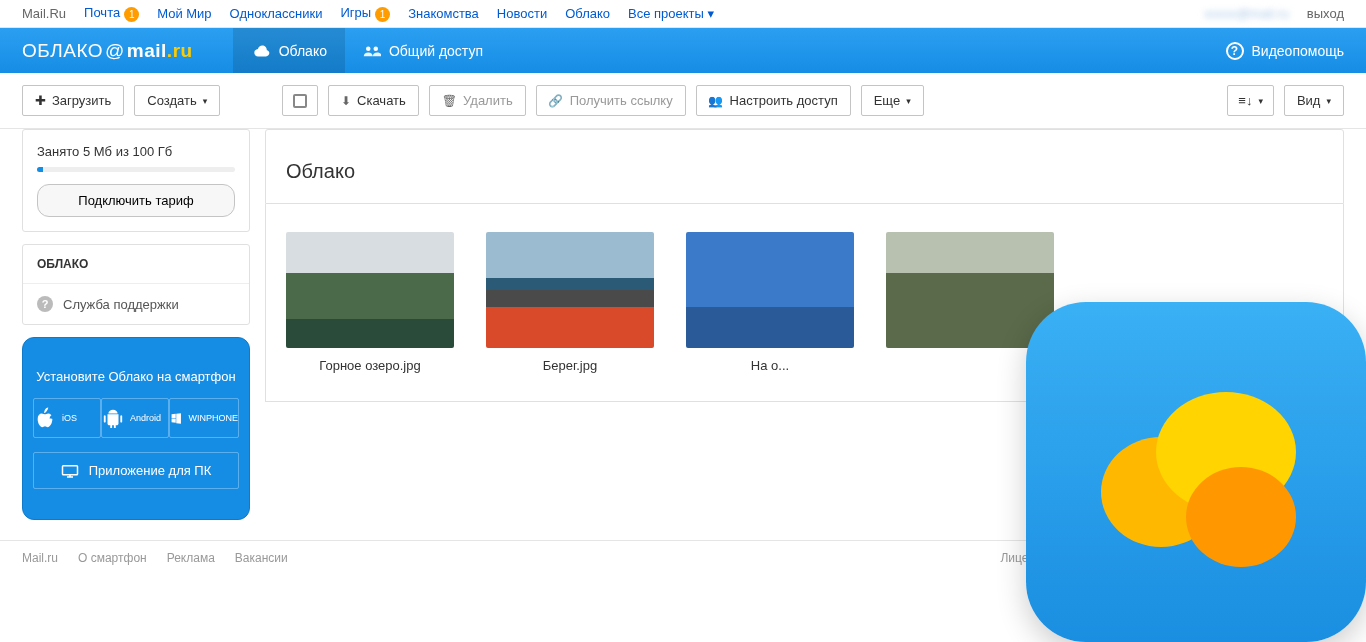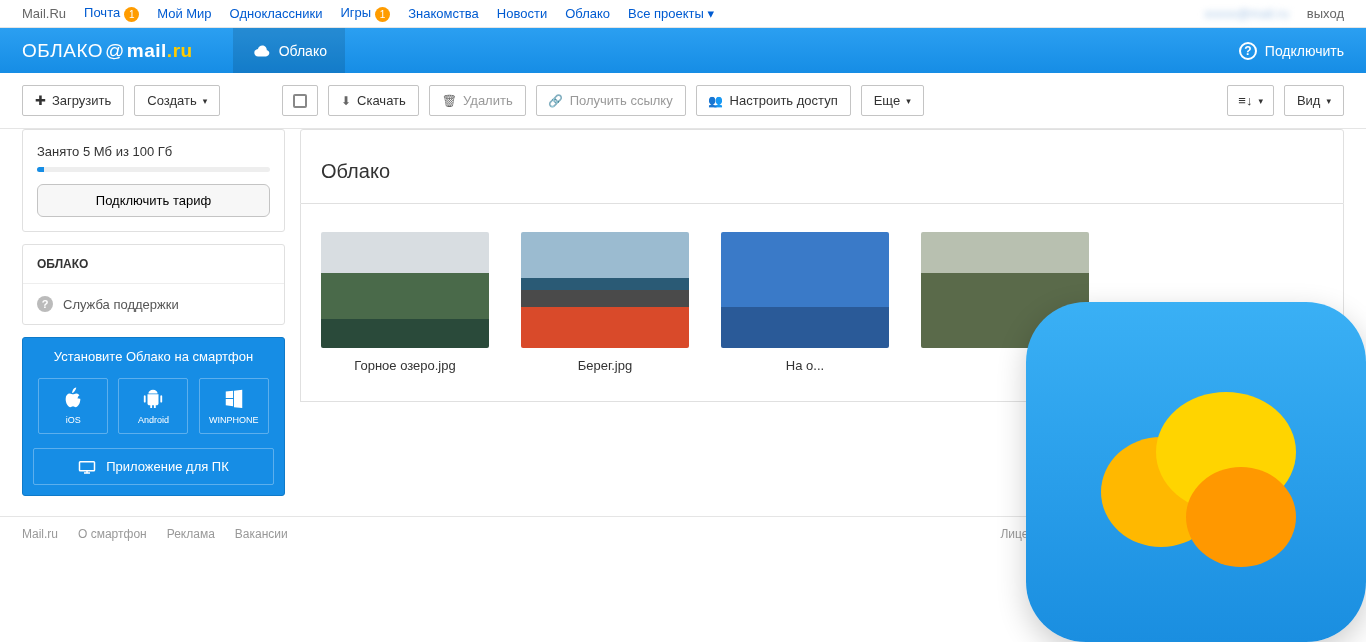--- a/index.html
+++ b/index.html
@@ -32,39 +32,39 @@
 .toolbar-left { display: flex; gap: 10px; width: 245px; flex-shrink: 0; }
 .toolbar-main { display: flex; gap: 10px; flex: 1; }
 .toolbar-right { display: flex; gap: 10px; }
 .btn { background: #fff; border: 1px solid #c4c4c4; border-radius: 2px; padding: 7px 12px; font-size: 13px; color: #333; cursor: pointer; display: inline-flex; align-items: center; gap: 6px; }
 .btn .caret { font-size: 9px; }
 .btn.icon-only { padding: 7px 10px; }
 .btn[disabled] { color: #999; cursor: default; }
 
 
 .content { display: flex; padding: 0 22px 20px 22px; gap: 15px; }
-.sidebar { width: 263px; flex-shrink: 0; }
+.sidebar { width: 228px; flex-shrink: 0; }
 .main { flex: 1; }
 
 
 .panel { border: 1px solid #e0e0e0; border-radius: 3px; margin-bottom: 12px; background: #fff; }
 .storage-panel { padding: 14px; }
 .storage-text { font-size: 13px; margin-bottom: 8px; }
 .storage-bar { height: 5px; background: #eee; border-radius: 3px; margin-bottom: 12px; position: relative; overflow: hidden; }
 .storage-bar-fill { height: 100%; background: #168de5; width: 3%; }
-.tariff-btn { width: 100%; text-align: center; background: #f7f7f7; border: 1px solid #c4c4c4; padding: 8px; border-radius: 6px; font-size: 13px; cursor: pointer; }
+.tariff-btn { width: 100%; text-align: center; background: #f7f7f7; border: 1px solid #c4c4c4; padding: 8px; border-radius: 12px; font-size: 13px; cursor: pointer; }
 .nav-head { padding: 12px 14px; font-weight: bold; font-size: 12px; color: #333; border-bottom: 1px solid #eee; }
 .nav-item { padding: 12px 14px; display: flex; align-items: center; gap: 10px; cursor: pointer; color: #555; }
 .nav-item .q-icon { width: 16px; height: 16px; background: #bbb; border-radius: 50%; color: #fff; font-size: 11px; display: flex; align-items: center; justify-content: center; font-weight: bold; }
 
 
-.promo { background: #168de5; color: #fff; border: 1px solid #0f7ac9; border-radius: 3px; padding: 10px 10px; text-align: center; }
+.promo { background: #168de5; color: #fff; border: 1px solid #0f7ac9; border-radius: 12px; padding: 30px 10px; text-align: center; }
 .promo-title { font-size: 13px; margin-bottom: 12px; line-height: 1.4; }
 .promo-platforms { display: flex; justify-content: space-around; margin-bottom: 14px; }
-.platform { display: flex; flex-direction: column; align-items: center; gap: 6px; cursor: pointer; width: 70px; padding: 8px 0; border: 1px solid rgba(255,255,255,.3); border-radius: 2px; }
+.platform { display: flex; flex-direction: row; align-items: center; gap: 6px; cursor: pointer; width: 70px; padding: 8px 0; border: 1px solid rgba(255,255,255,.3); border-radius: 2px; }
 .platform-label { font-size: 9px; }
 .platform-icon { font-size: 22px; }
 .promo-pc { display: flex; justify-content: center; align-items: center; gap: 10px; padding: 10px; border: 1px solid rgba(255,255,255,.3); border-radius: 2px; cursor: pointer; font-size: 13px; }
 
 
 .breadcrumb { padding: 30px 20px 20px 20px; border: 1px solid #e0e0e0; border-radius: 3px 3px 0 0; border-bottom: 1px solid #e0e0e0; }
 .breadcrumb-title { font-size: 20px; color: #333; }
 .files-grid { display: flex; gap: 32px; padding: 28px 20px; border: 1px solid #e0e0e0; border-top: none; flex-wrap: nowrap; }
 .file-item { display: flex; flex-direction: column; align-items: center; cursor: pointer; width: 168px; }
 .thumb { width: 168px; height: 116px; background: #ddd; border-radius: 2px; margin-bottom: 10px; }
@@ -120,24 +120,32 @@
       <span class="logo-mail">mail</span>
       <span class="logo-ru">.ru</span>
   </div>
   <div class="header-tabs">
     <div class="header-tab active">
       <svg class="icon-cloud" viewBox="0 0 24 16" fill="#fff">
           <path d="M19 7c0-3-2.5-5.5-5.5-5.5-2.5 0-4.5 1.7-5.2 4C5.8 5.7 4 7.6 4 10c0 2.5 2 4.5 4.5 4.5H18c2.2 0 4-1.8 4-4 0-1.9-1.3-3.4-3-3.5z"></path>
         </svg>
       <span>Облако</span>
     </div>
+    <div class="header-tab">
+      <svg class="icon-people" viewBox="0 0 24 16" fill="#fff">
+          <circle cx="7" cy="5" r="3"></circle>
+          <circle cx="17" cy="5" r="3"></circle>
+          <path d="M1 15c0-3 2.5-5 6-5s6 2 6 5H1zm12 0c0-3 2.5-5 6-5s6 2 6 5H13z" opacity=".9"></path>
+        </svg>
+      <span>Общий доступ</span>
+    </div>
   </div>
   <div class="header-right">
     <span class="help-icon">?</span>
-    <span>Подключить</span>
+    <span>Видеопомощь</span>
   </div>
 </div>
 
 <div class="toolbar-row">
   <div class="toolbar-left">
     <button class="btn">
         <span>✚</span>
         <span>Загрузить</span>
       </button>
     <button class="btn">

